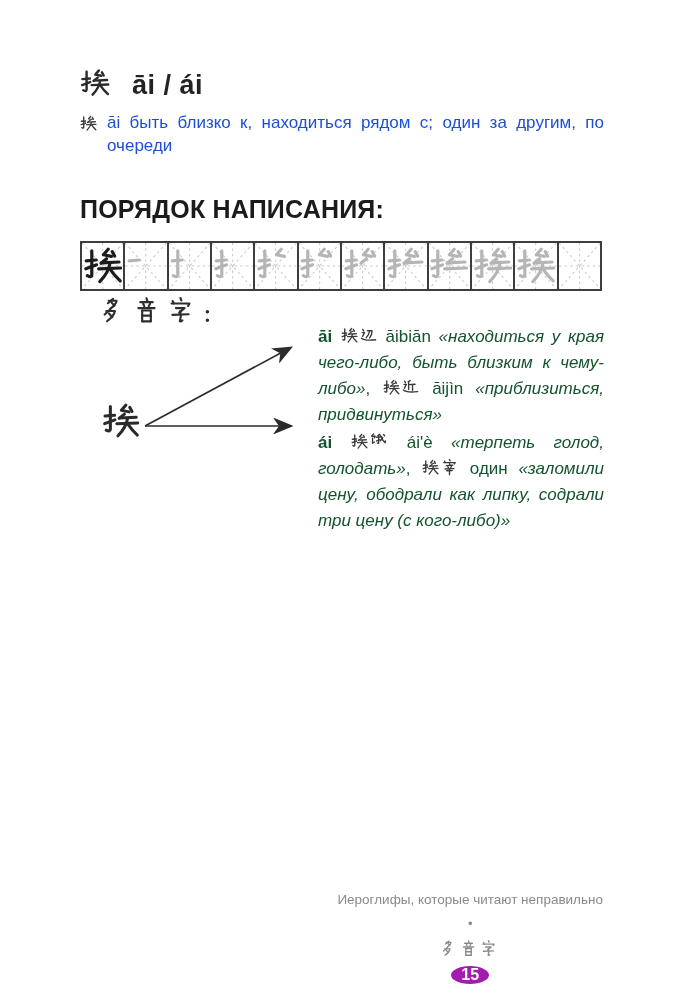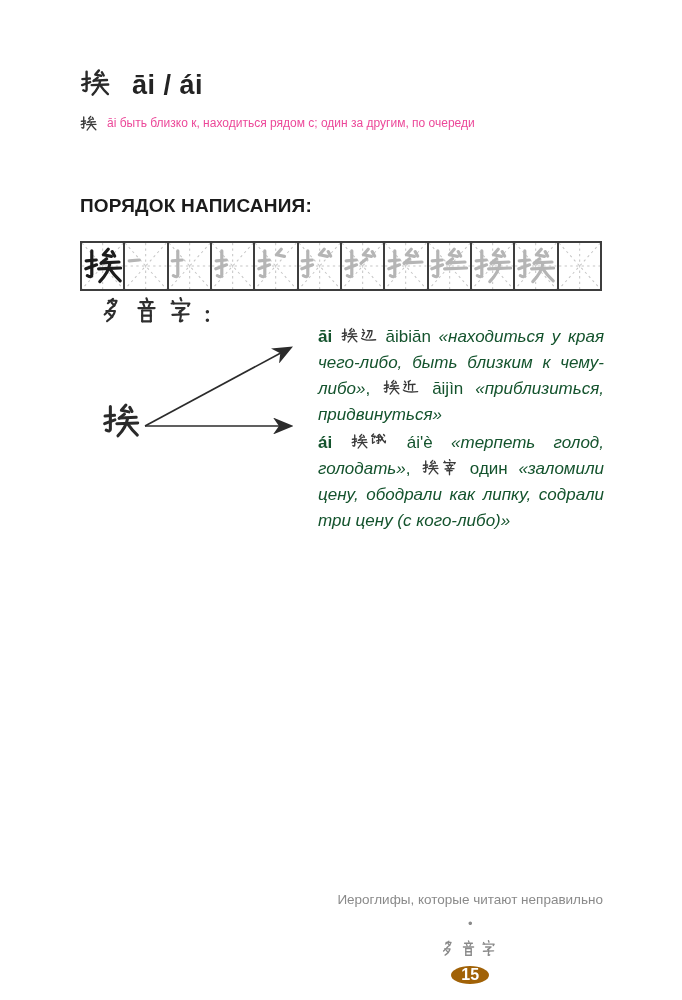--- a/index.html
+++ b/index.html
@@ -7,24 +7,24 @@
         font-family:"Liberation Sans","DejaVu Sans",sans-serif;color:#2b2b2b;}
 
   
   .title{position:absolute;left:80px;top:68px;display:flex;align-items:center;gap:22px;}
   .title-reading{font-size:27px;font-weight:bold;color:#232323;letter-spacing:.5px;}
 
   
   .defs{position:absolute;left:80px;top:112px;width:524px;display:flex;flex-direction:column;}
   .def-item{display:flex;gap:8px;margin-bottom:1px;}
   .def-glyph{flex:0 0 19px;padding-top:3px;}
-  .def-text{flex:1;font-size:12px;line-height:22.5px;text-align:justify;color:#ec4899;}
+  .def-text{flex:1;font-size:17px;line-height:22.5px;text-align:justify;color:#1d4ed8;}
 
   
-  .section-heading{position:absolute;left:80px;top:195px;margin:0;font-size:19px;
+  .section-heading{position:absolute;left:80px;top:195px;margin:0;font-size:25px;
                    font-weight:bold;color:#1b1b1b;letter-spacing:.2px;}
   .stroke-grid{position:absolute;left:80px;top:241px;width:522px;height:50px;
                display:flex;border:2px solid #3d3d3d;box-sizing:border-box;background:#fff;}
   .grid-cell{position:relative;flex:1;border-right:2px solid #3d3d3d;
              display:flex;align-items:center;justify-content:center;}
   .grid-cell:last-child{border-right:none;}
   .guide{position:absolute;inset:0;width:100%;height:100%;}
   .cell-glyph{position:relative;line-height:0;}
 
   
@@ -38,21 +38,21 @@
   .entry i{font-style:italic;}
   .cjk svg{vertical-align:-2px;margin:0 1px;}
   .cjk-multi svg{margin-right:7px;}
 
   
   .footer{position:absolute;right:79px;top:892px;height:40px;display:flex;align-items:center;gap:9px;flex-direction:column;}
   .footer-text{font-size:13.5px;color:#8a8a8a;}
   .footer-bullet{font-size:13px;color:#8a8a8a;}
   .footer-tag{line-height:0;}
   .footer-tag svg{margin-right:3px;}
-  .page-number{width:38px;height:38px;border-radius:50%;background:#a16207;color:#ffffff;
+  .page-number{width:38px;height:38px;border-radius:50%;background:#a21caf;color:#ffffff;
                font-size:16px;font-weight:bold;display:flex;align-items:center;justify-content:center;}
 </style>
 </head>
 <body>
 
 <div class="page">
 
   <header class="title">
     <span class="title-hanzi"><svg viewBox="0 0 100 100" width="30" height="30" fill="none" stroke="#2a2a2a" stroke-width="8" stroke-linecap="round" stroke-linejoin="round">
           <path d="M8 37 L33 35"></path>

